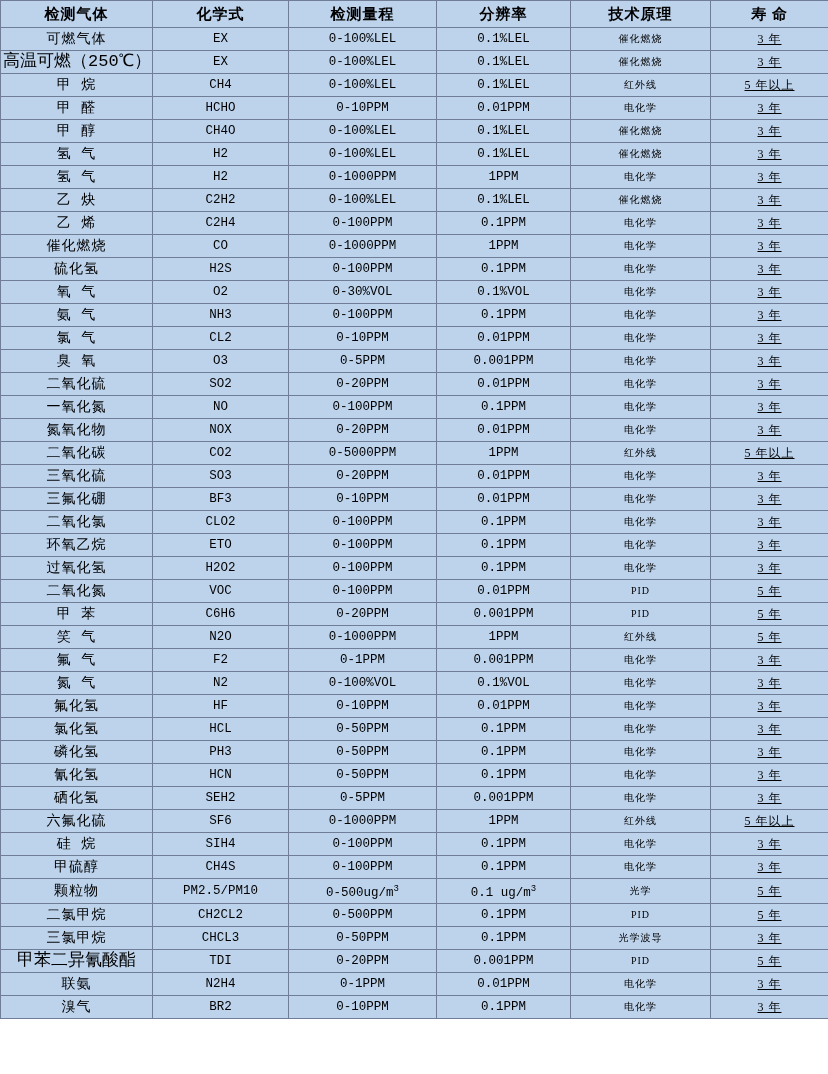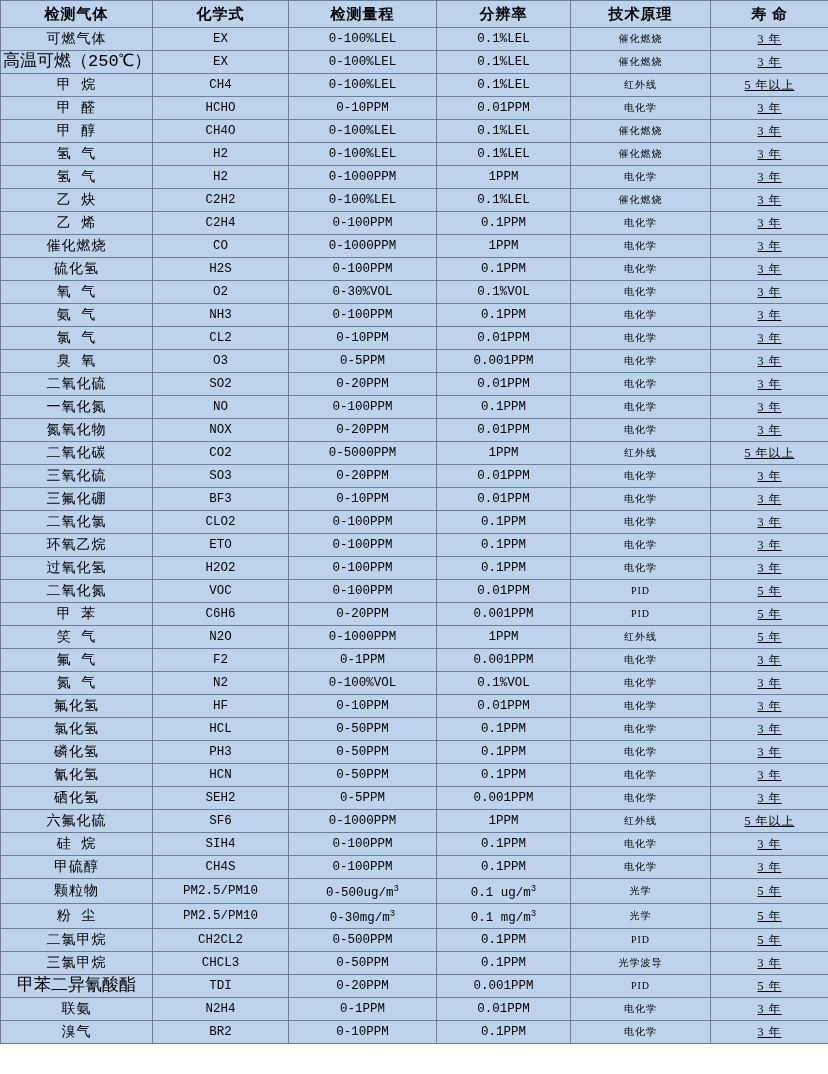--- a/index.html
+++ b/index.html
@@ -390,28 +390,20 @@
       </tr>
       <tr>
         <td class="name">颗粒物</td>
         <td class="mono">PM2.5/PM10</td>
         <td class="mono">0-500ug/m<sup>3</sup></td>
         <td class="mono">0.1 ug/m<sup>3</sup></td>
         <td class="cn">光学</td>
         <td class="life">5 年</td>
       </tr>
       <tr>
-        <td class="name">粉 尘</td>
-        <td class="mono">PM2.5/PM10</td>
-        <td class="mono">0-30mg/m<sup>3</sup></td>
-        <td class="mono">0.1 mg/m<sup>3</sup></td>
-        <td class="cn">光学</td>
-        <td class="life">5 年</td>
-      </tr>
-      <tr>
         <td class="name">二氯甲烷</td>
         <td class="mono">CH2CL2</td>
         <td class="mono">0-500PPM</td>
         <td class="mono">0.1PPM</td>
         <td class="cn">PID</td>
         <td class="life">5 年</td>
       </tr>
       <tr>
         <td class="name">三氯甲烷</td>
         <td class="mono">CHCL3</td>

